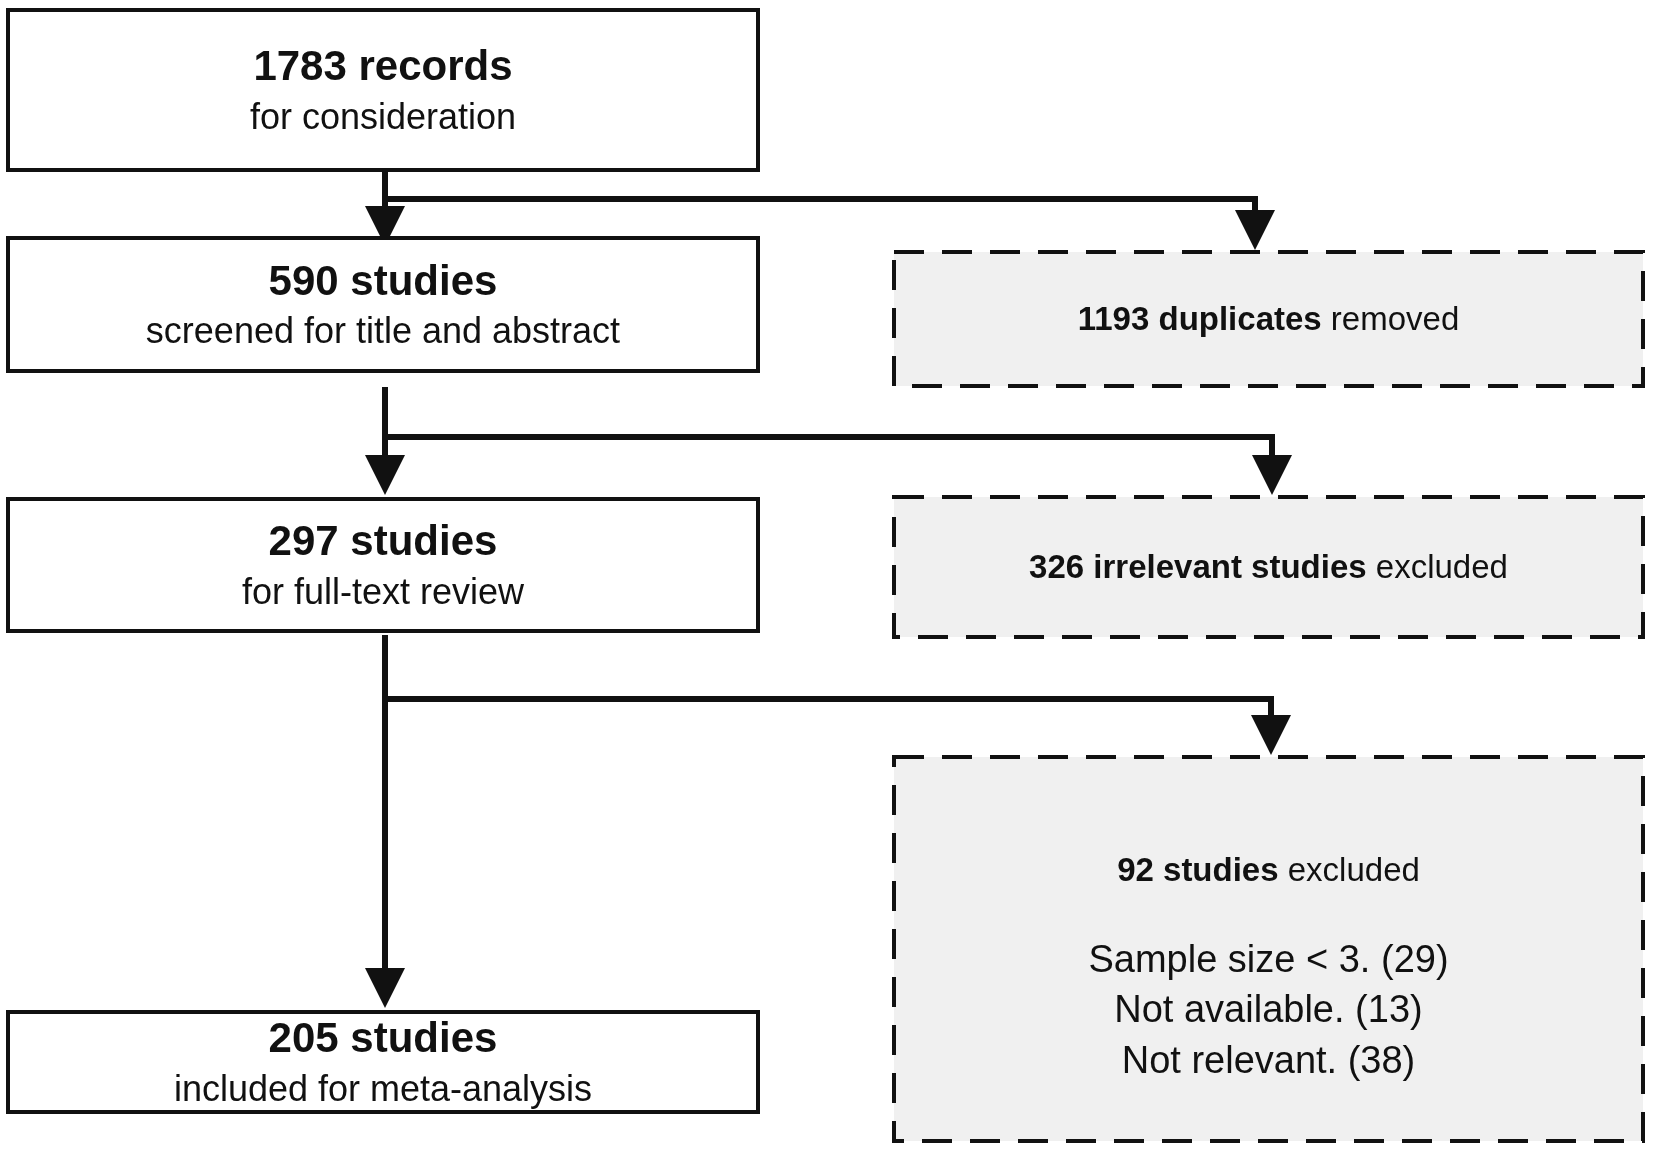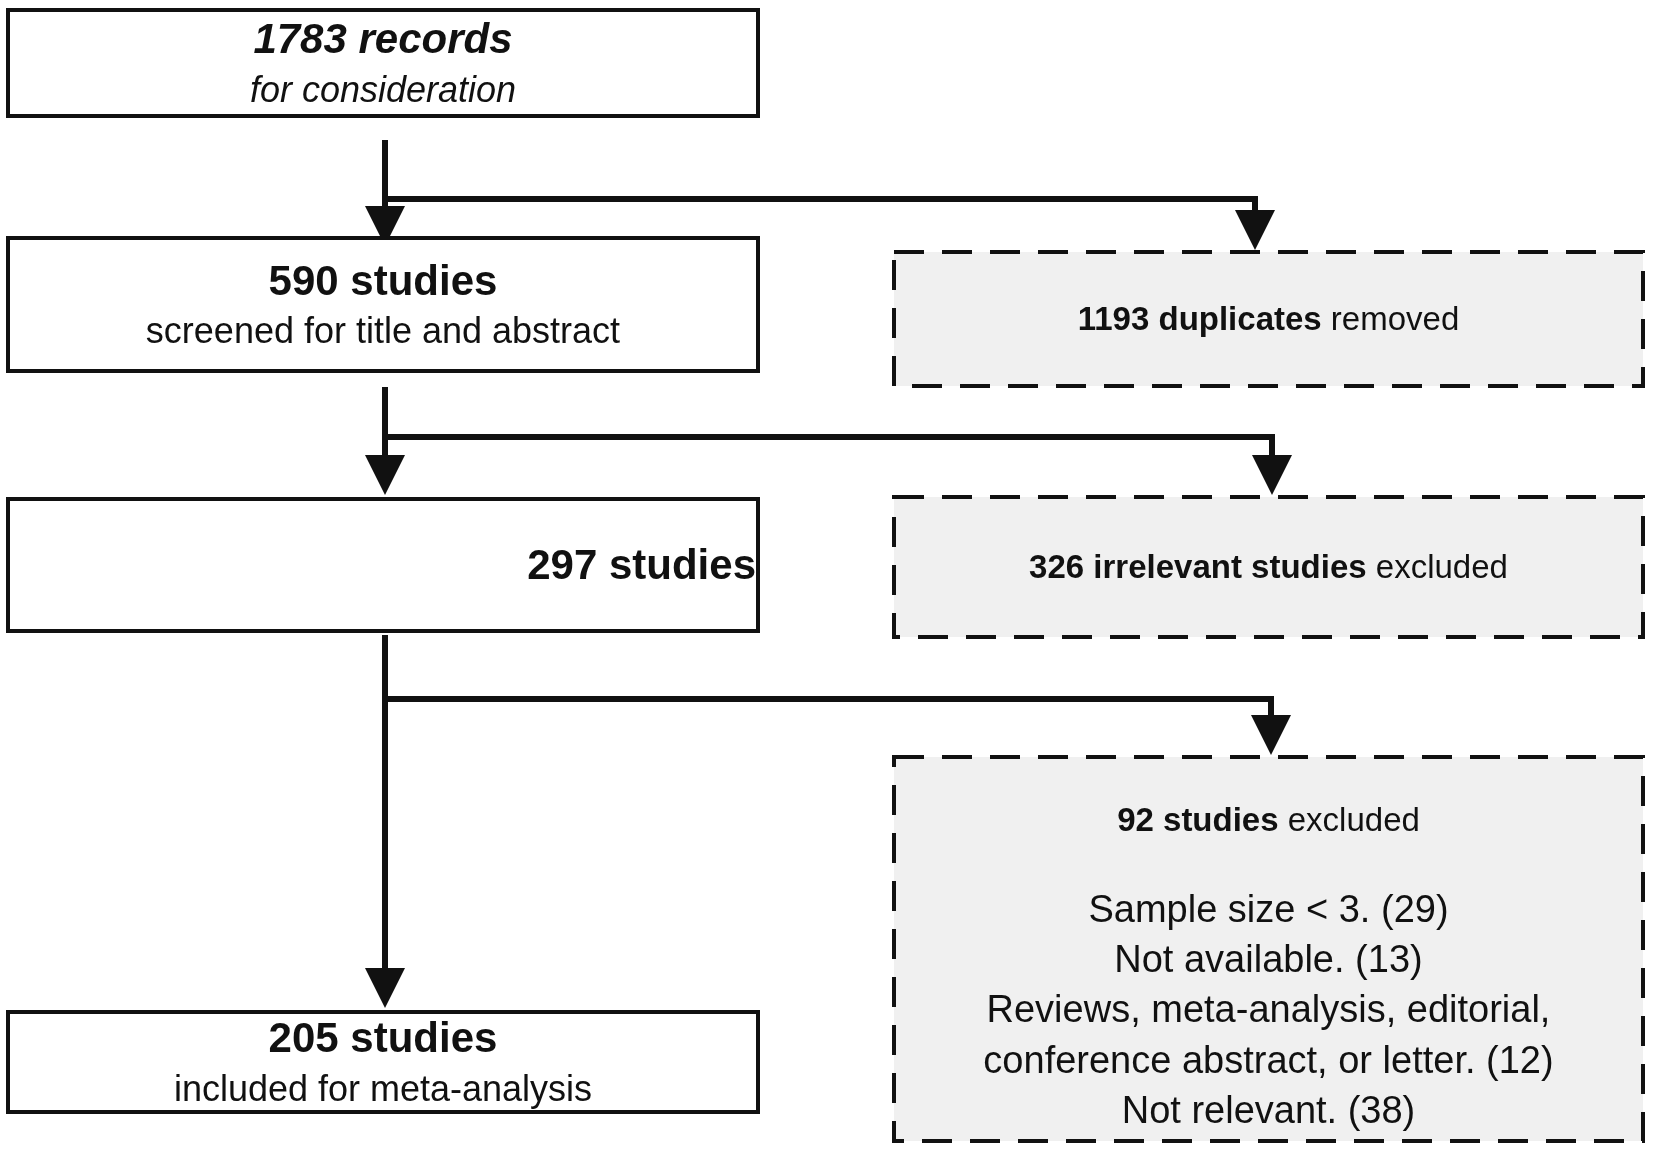--- a/index.html
+++ b/index.html
@@ -105,32 +105,33 @@
       <path d="M385 635 V972" stroke="#111111" stroke-width="6" fill="none"></path>
       <polygon points="365,968 405,968 385,1008" fill="#111111"></polygon>
     </g>
 
     <g>
       <path d="M382 699 H1271 V719" stroke="#111111" stroke-width="6" fill="none"></path>
       <polygon points="1251,715 1291,715 1271,755" fill="#111111"></polygon>
     </g>
   </svg>
 
-  <div class="main-box" style="top:8px;height:110px;font-style:italic;">
+  <div class="main-box" style="top:8px;height:164px;">
     <div class="count">1783 records</div>
     <div class="label">for consideration</div>
   </div>
 
   <div class="main-box" style="top:236px;height:137px;">
     <div class="count">590 studies</div>
     <div class="label">screened for title and abstract</div>
   </div>
 
-  <div class="main-box" style="top:497px;height:136px;align-items:flex-end;">
+  <div class="main-box" style="top:497px;height:136px;">
     <div class="count">297 studies</div>
+    <div class="label">for full-text review</div>
   </div>
 
   <div class="main-box" style="top:1010px;height:104px;">
     <div class="count">205 studies</div>
     <div class="label">included for meta-analysis</div>
   </div>
 
   <div class="excluded-text" style="top:252px;height:134px;">
     <div class="excluded-head">
       <span class="bold-part">1193 duplicates</span><span> removed</span>
@@ -143,18 +144,17 @@
     </div>
   </div>
 
   <div class="excluded-text" style="top:775px;height:384px;">
     <div class="excluded-head">
       <span class="bold-part">92 studies</span><span> excluded</span>
     </div>
     <div class="reasons">
       <div class="reason-line">Sample size &lt; 3. (29)</div>
       <div class="reason-line">Not available. (13)</div>
-      <div class="reason-line">Reviews, meta-analysis, editorial, conference abstract, or letter. (12)</div>
       <div class="reason-line">Not relevant. (38)</div>
     </div>
   </div>
 
 </div>
 
 </body></html>

